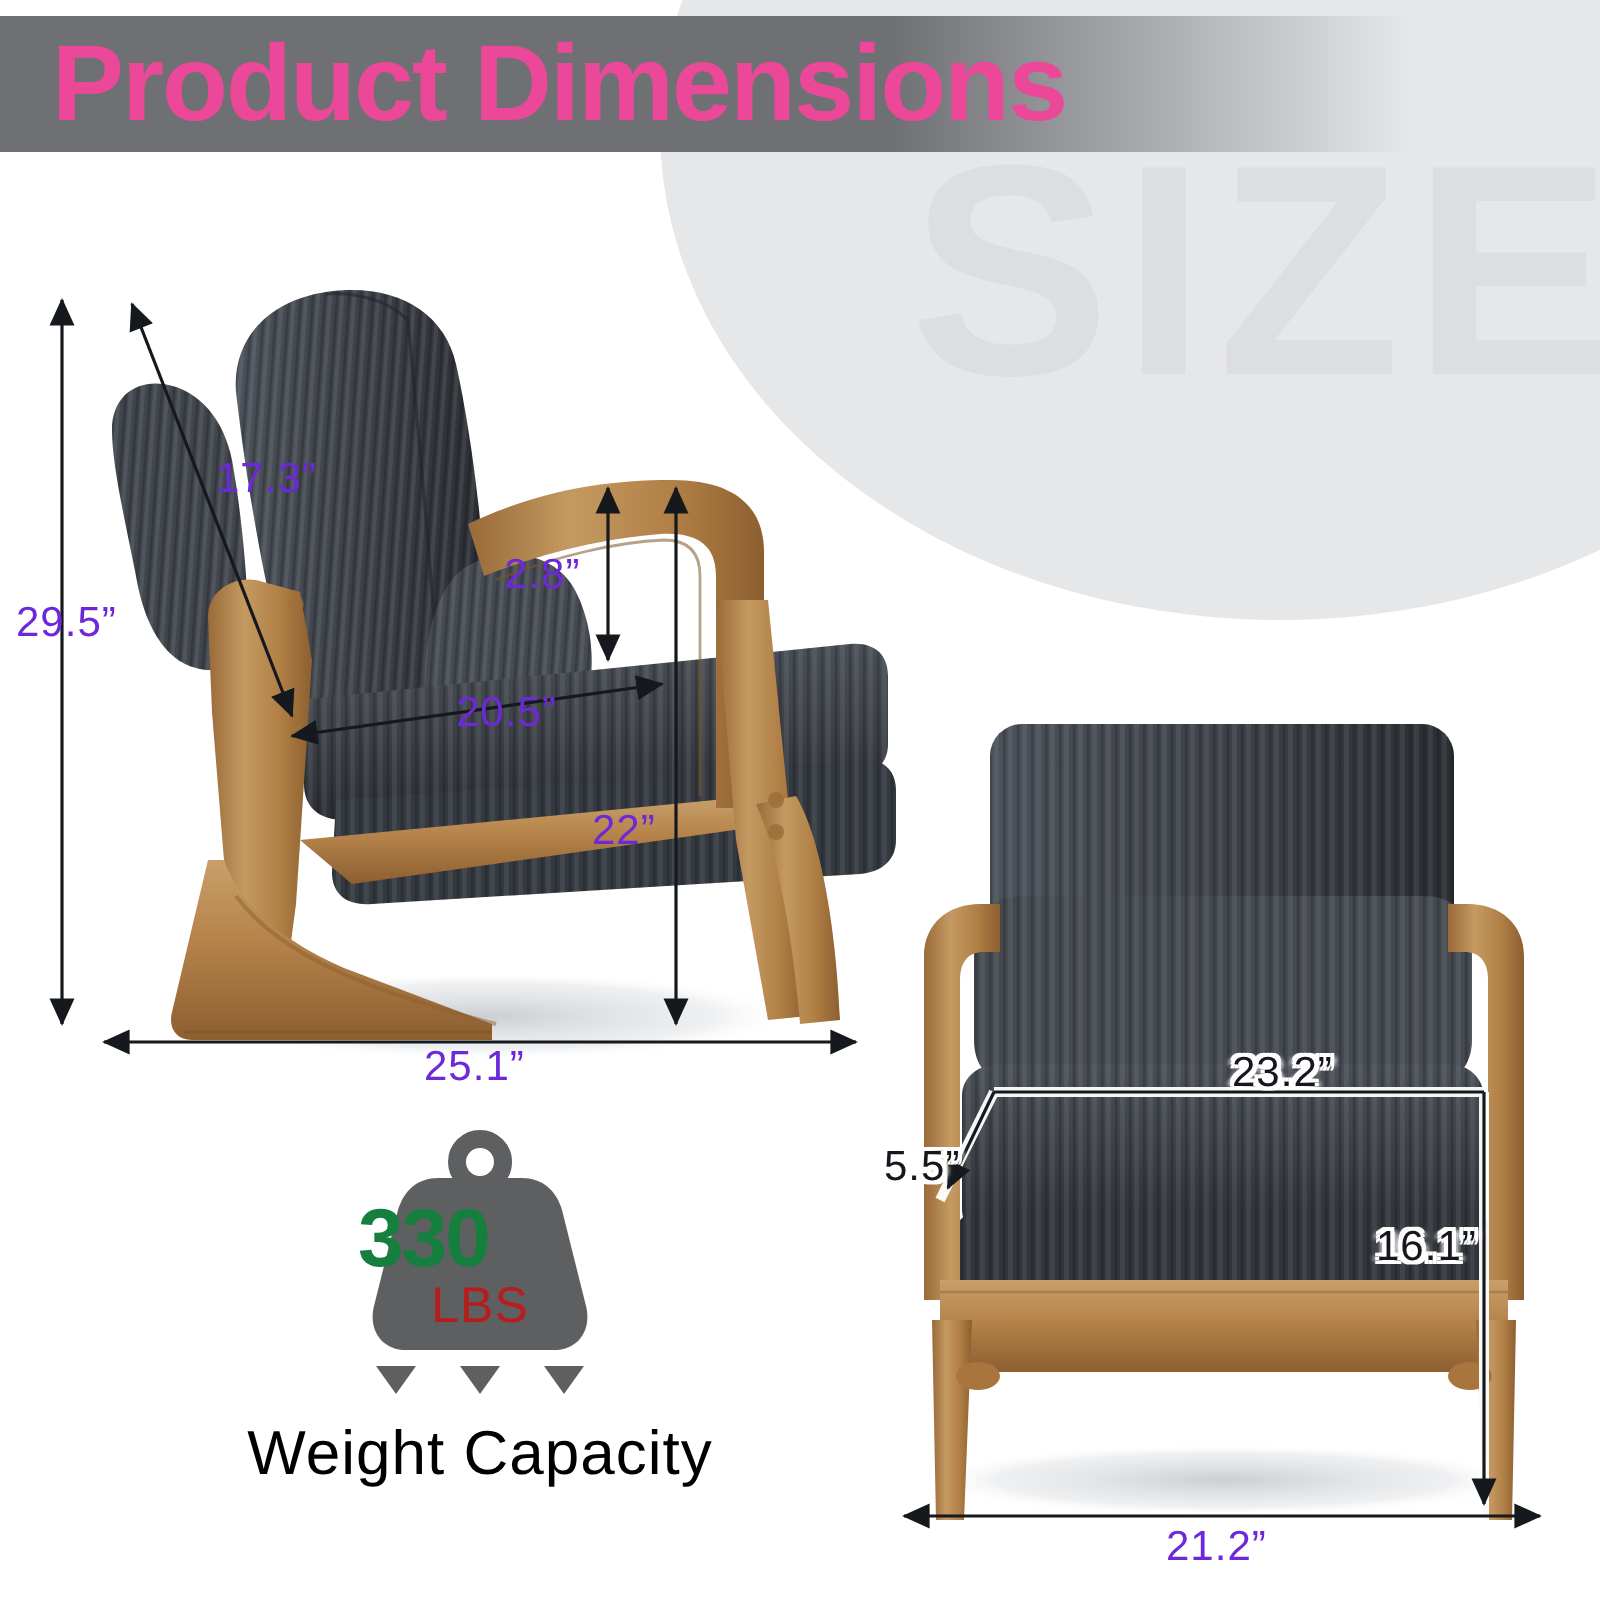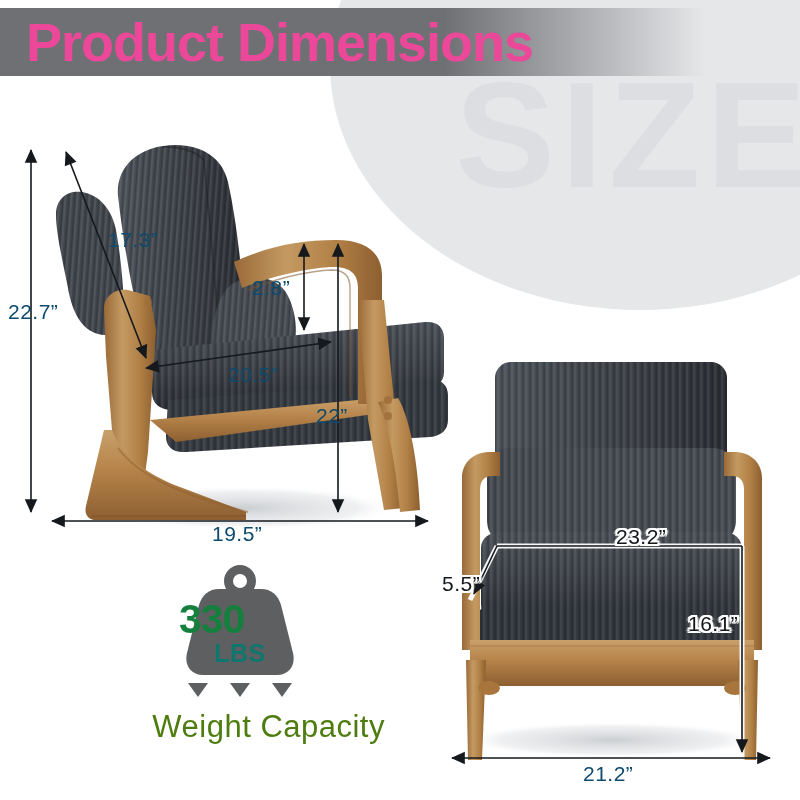--- a/index.html
+++ b/index.html
@@ -47,21 +47,21 @@
     color:#ec4899;
     letter-spacing:-1px;
     line-height:60px;
     white-space:nowrap;
   }
 
   
   .dim{
     position:absolute;
     font-size:21px;
-    color:#0c4a6e;
+    color:#6d28d9;
     white-space:nowrap;
     letter-spacing:0.5px;
   }
   .dim.outlined{
     color:#14171b;
     font-weight:normal;
     text-shadow:
       -2px -2px 0 #fff, 2px -2px 0 #fff, -2px 2px 0 #fff, 2px 2px 0 #fff,
       -2px 0 0 #fff, 2px 0 0 #fff, 0 -2px 0 #fff, 0 2px 0 #fff,
       -3px 0 2px #fff, 3px 0 2px #fff;
@@ -74,32 +74,32 @@
   .wi-ring{
     position:absolute;left:45px;top:0;width:32px;height:32px;
     border:9px solid #5d5f61;border-radius:50%;box-sizing:border-box;
   }
   .wi-num{
     position:absolute;left:0;top:34px;width:122px;text-align:left;
     color:#15803d;font-size:41px;font-weight:bold;line-height:41px;letter-spacing:-1px;
   }
   .wi-lbs{
     position:absolute;left:0;top:76px;width:122px;text-align:center;
-    color:#0f766e;font-size:25px;font-weight:bold;line-height:25px;letter-spacing:0.5px;
+    color:#b91c1c;font-size:25px;font-weight:normal;line-height:25px;letter-spacing:0.5px;
   }
   .tri-row{width:122px;margin:6px auto 0;display:flex;justify-content:center;gap:22px;}
   .tri{
     width:0;height:0;
     border-left:10px solid transparent;
     border-right:10px solid transparent;
     border-top:14px solid #5d5f61;
   }
   .weight-label{
-    margin-top:12px;text-align:right;
-    font-size:31px;color:#4d7c0f;letter-spacing:0.5px;
+    margin-top:12px;text-align:center;
+    font-size:31px;color:#000000;letter-spacing:0.5px;
   }
 </style>
 </head>
 <body>
 
 <div id="stage">
 
   <div class="bg-ellipse"></div>
   <div class="watermark">SIZE</div>
 
@@ -295,26 +295,26 @@
       <line x1="497" y1="546" x2="742" y2="546"></line>
 
       <line x1="742" y1="546" x2="742" y2="752" marker-end="url(#ah)"></line>
 
       <line x1="497" y1="546" x2="474" y2="594" marker-end="url(#ah)"></line>
 
       <line x1="452" y1="758" x2="770" y2="758" marker-start="url(#ah2)" marker-end="url(#ah)"></line>
     </g>
   </svg>
 
-  <div class="dim" style="left:8px;top:300px;">22.7”</div>
+  <div class="dim" style="left:8px;top:300px;">29.5”</div>
   <div class="dim" style="left:108px;top:228px;">17.3”</div>
   <div class="dim" style="left:252px;top:276px;">2.8”</div>
-  <div class="dim" style="left:228px;top:363px;">20.5”</div>
-  <div class="dim" style="left:296px;top:404px;margin-left:20px;">22”</div>
-  <div class="dim" style="left:212px;top:522px;">19.5”</div>
+  <div class="dim" style="left:228px;top:345px;">20.5”</div>
+  <div class="dim" style="left:296px;top:404px;">22”</div>
+  <div class="dim" style="left:212px;top:522px;">25.1”</div>
 
   <div class="dim outlined" style="left:580px;top:525px;padding-left:36px;">23.2”</div>
   <div class="dim outlined" style="left:442px;top:572px;">5.5”</div>
   <div class="dim outlined" style="left:688px;top:612px;">16.1”</div>
   <div class="dim" style="left:583px;top:762px;">21.2”</div>
 
   <div class="weight-block">
     <div class="weight-icon">
       <div class="wi-ring"></div>
       <svg width="122" height="112" style="position:absolute;left:0;top:0;">

